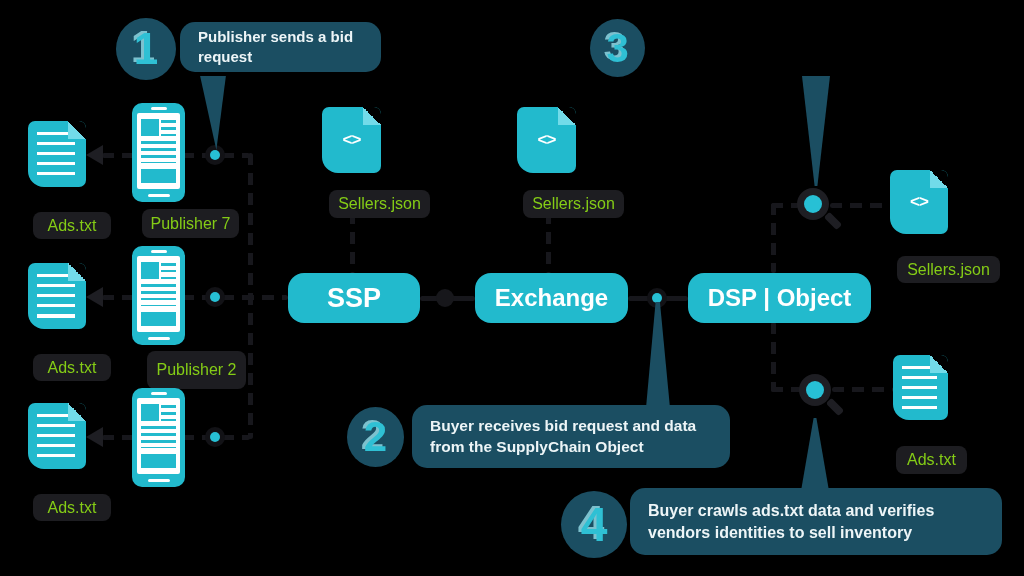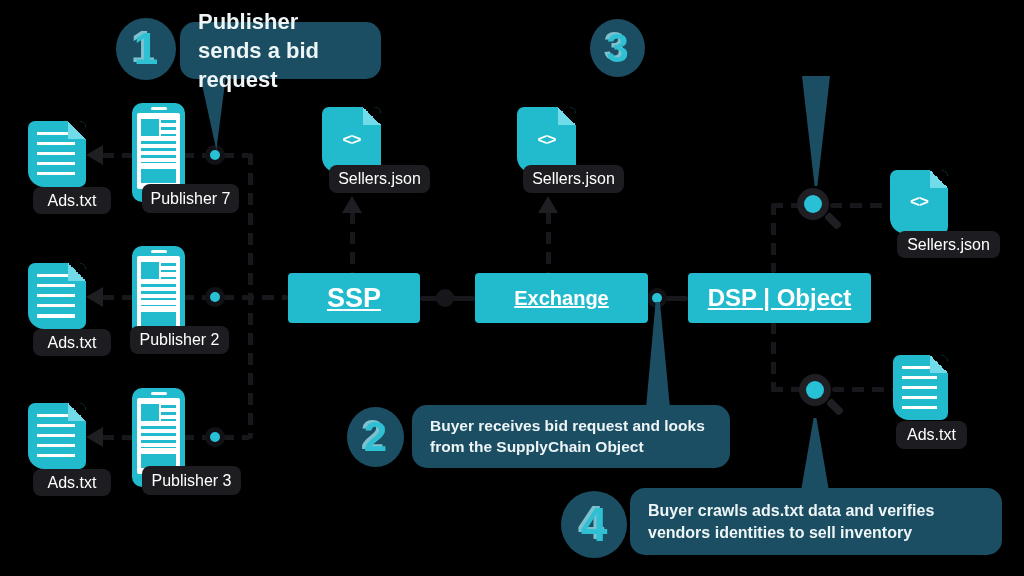--- a/index.html
+++ b/index.html
@@ -34,25 +34,25 @@
   .phone .notch{position:absolute;top:4px;left:50%;transform:translateX(-50%);width:16px;height:3px;background:#fff;border-radius:2px;}
   .phone .home{position:absolute;bottom:5px;left:50%;transform:translateX(-50%);width:22px;height:3px;background:#fff;border-radius:2px;}
   .phone .screen{position:absolute;left:5px;right:5px;top:10px;bottom:13px;background:#fff;border-radius:2px;}
   .phone .blk1{position:absolute;left:4px;top:6px;width:18px;height:17px;background:#22bacd;}
   .phone .sidebars{position:absolute;right:4px;top:7px;width:15px;height:16px;
              background:repeating-linear-gradient(180deg,#22bacd 0 2.5px,transparent 2.5px 7px);}
   .phone .midbars{position:absolute;left:4px;right:4px;top:28px;height:22px;
              background:repeating-linear-gradient(180deg,#22bacd 0 2.5px,transparent 2.5px 7px);}
   .phone .blk2{position:absolute;left:4px;right:4px;bottom:6px;height:14px;background:#22bacd;}
   
-  .pill{position:absolute;background:#1d1d21;border-radius:8px;color:#ffffff;
+  .pill{position:absolute;background:#1d1d21;border-radius:8px;color:#84cc16;
         display:flex;align-items:center;justify-content:center;
-        font-size:16px;font-weight:500;white-space:nowrap;}
-  .node{position:absolute;background:#22bacd;border-radius:4px;color:#fff;
-        display:flex;align-items:center;justify-content:center;font-weight:600;text-decoration:underline;}
+        font-size:16px;font-weight:500;white-space:nowrap;margin-top:25px;}
+  .node{position:absolute;background:#22bacd;border-radius:16px;color:#fff;
+        display:flex;align-items:center;justify-content:center;font-weight:600;}
   
   .co-box{position:absolute;background:#1b4e62;border-radius:15px;color:#edf5f7;
           font-weight:700;display:flex;align-items:center;padding:6px 18px;box-sizing:border-box;
           line-height:1.32;}
   .num{position:absolute;background:#1b4e62;border-radius:50%;
        display:flex;align-items:center;justify-content:center;}
   .num span{font-weight:800;color:#2fc0d4;text-shadow:-3px -2px 0 rgba(150,222,234,.8);}
   .tail{position:absolute;background:#1b4e62;}
   
   .mag{position:absolute;width:32px;height:32px;}
@@ -126,53 +126,52 @@
     <div class="notch"></div>
     <div class="screen">
       <div class="blk1"></div>
         <div class="sidebars"></div>
       <div class="midbars"></div>
         <div class="blk2"></div>
     </div>
     <div class="home"></div>
   </div>
   <div class="pill" style="left:33px;top:329px;width:78px;height:27px">Ads.txt</div>
-  <div class="pill" style="left:130px;top:326px;width:99px;height:28px">Publisher 2</div>
+  <div class="pill" style="left:147px;top:326px;width:99px;height:38px">Publisher 2</div>
 
   <div class="doc" style="left:28px;top:403px;width:58px;height:66px">
     <div class="doclines"></div>
       <div class="fold"></div>
   </div>
   <div class="phone" style="left:132px;top:388px">
     <div class="notch"></div>
     <div class="screen">
       <div class="blk1"></div>
         <div class="sidebars"></div>
       <div class="midbars"></div>
         <div class="blk2"></div>
     </div>
     <div class="home"></div>
   </div>
   <div class="pill" style="left:33px;top:469px;width:78px;height:27px">Ads.txt</div>
-  <div class="pill" style="left:142px;top:466px;width:99px;height:29px">Publisher 3</div>
 
   <div class="doc" style="left:322px;top:107px;width:59px;height:66px">
     <div class="codeglyph">&lt;&gt;</div>
     <div class="fold"></div>
   </div>
   <div class="pill" style="left:329px;top:165px;width:101px;height:28px">Sellers.json</div>
 
   <div class="doc" style="left:517px;top:107px;width:59px;height:66px">
     <div class="codeglyph">&lt;&gt;</div>
     <div class="fold"></div>
   </div>
   <div class="pill" style="left:523px;top:165px;width:101px;height:28px">Sellers.json</div>
 
   <div class="node" style="left:288px;top:273px;width:132px;height:50px;font-size:27px">SSP</div>
-  <div class="node" style="left:475px;top:273px;width:173px;height:50px;font-size:20px">Exchange</div>
+  <div class="node" style="left:475px;top:273px;width:153px;height:50px;font-size:24px">Exchange</div>
   <div class="node" style="left:688px;top:273px;width:183px;height:50px;font-size:24px">DSP | Object</div>
 
   <div class="mag" style="left:797px;top:188px">
     <div class="handle"></div>
     <div class="ring">
         <div class="lens"></div>
       </div>
   </div>
   <div class="mag" style="left:799px;top:374px">
     <div class="handle"></div>
@@ -189,26 +188,26 @@
 
   <div class="doc" style="left:893px;top:355px;width:55px;height:65px">
     <div class="doclines"></div>
       <div class="fold"></div>
   </div>
   <div class="pill" style="left:896px;top:421px;width:71px;height:28px">Ads.txt</div>
 
   <div class="num" style="left:116px;top:18px;width:60px;height:62px">
     <span style="font-size:44px">1</span>
   </div>
-  <div class="co-box" style="left:180px;top:22px;width:201px;height:57px;font-size:22px">Publisher sends a bid request</div>
+  <div class="co-box" style="left:180px;top:22px;width:201px;height:50px;font-size:15px">Publisher sends a bid request</div>
 
   <div class="num" style="left:347px;top:407px;width:57px;height:60px">
     <span style="font-size:42px">2</span>
   </div>
-  <div class="co-box" style="left:412px;top:405px;width:318px;height:63px;font-size:15.5px">Buyer receives bid request and looks from the SupplyChain Object</div>
+  <div class="co-box" style="left:412px;top:405px;width:318px;height:63px;font-size:15.5px">Buyer receives bid request and data from the SupplyChain Object</div>
 
   <div class="num" style="left:590px;top:19px;width:55px;height:58px">
     <span style="font-size:40px">3</span>
   </div>
 
   <div class="num" style="left:561px;top:491px;width:66px;height:67px">
     <span style="font-size:48px">4</span>
   </div>
   <div class="co-box" style="left:630px;top:488px;width:372px;height:67px;font-size:16px">Buyer crawls ads.txt data and verifies vendors identities to sell inventory</div>
 

